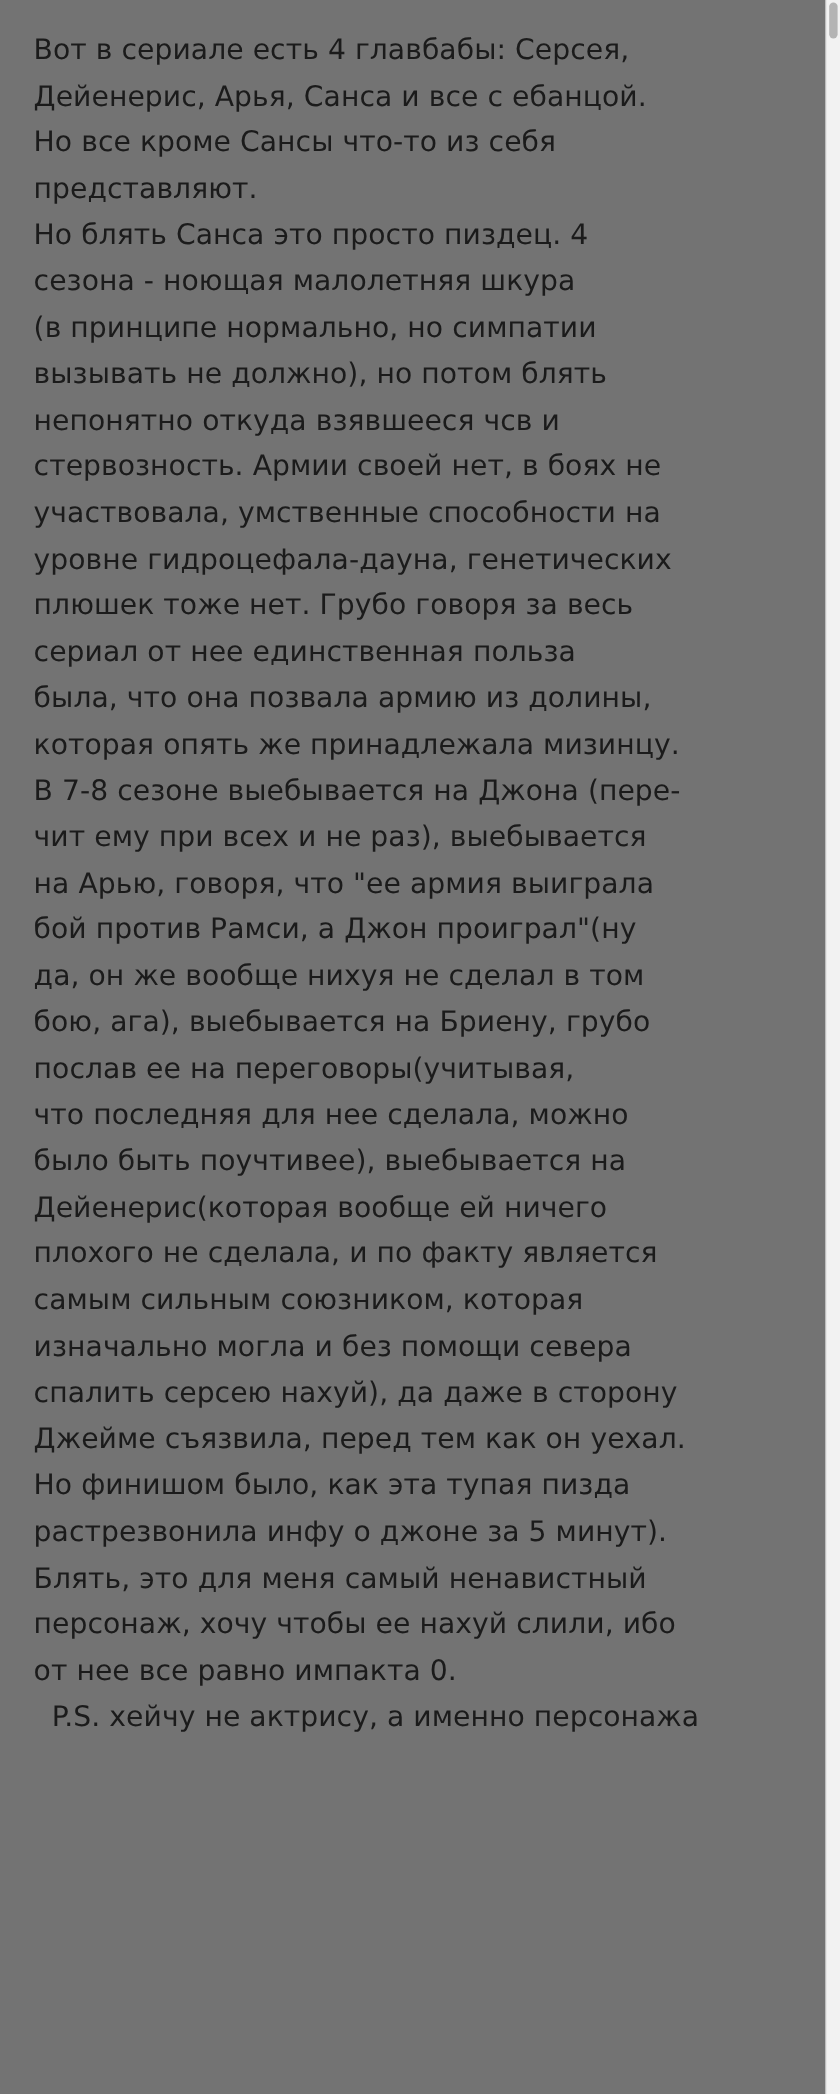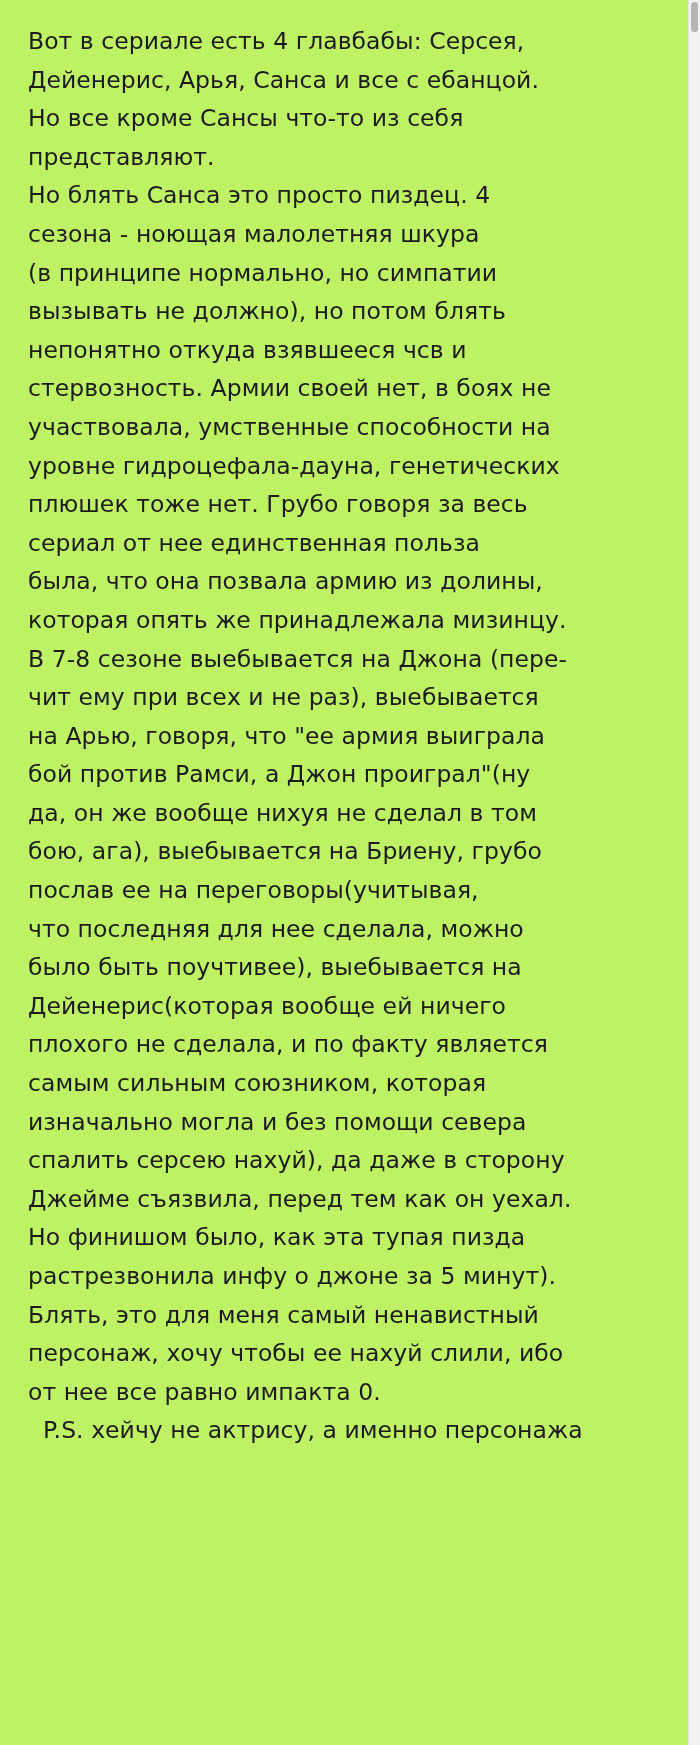--- a/index.html
+++ b/index.html
@@ -10,21 +10,21 @@
   body {
     width: 700px;
     height: 1745px;
     overflow: hidden;
     font-family: "DejaVu Sans", "Liberation Sans", sans-serif;
   }
   .page {
     position: relative;
     width: 700px;
     height: 1745px;
-    background: #bef264;
+    background: #737373;
     box-sizing: border-box;
   }
   .text-body {
     position: absolute;
     left: 28px;
     top: 22px;
     width: 596px;
     font-size: 23.5px;
     line-height: 38.6px;
     color: #1b1b1b;

